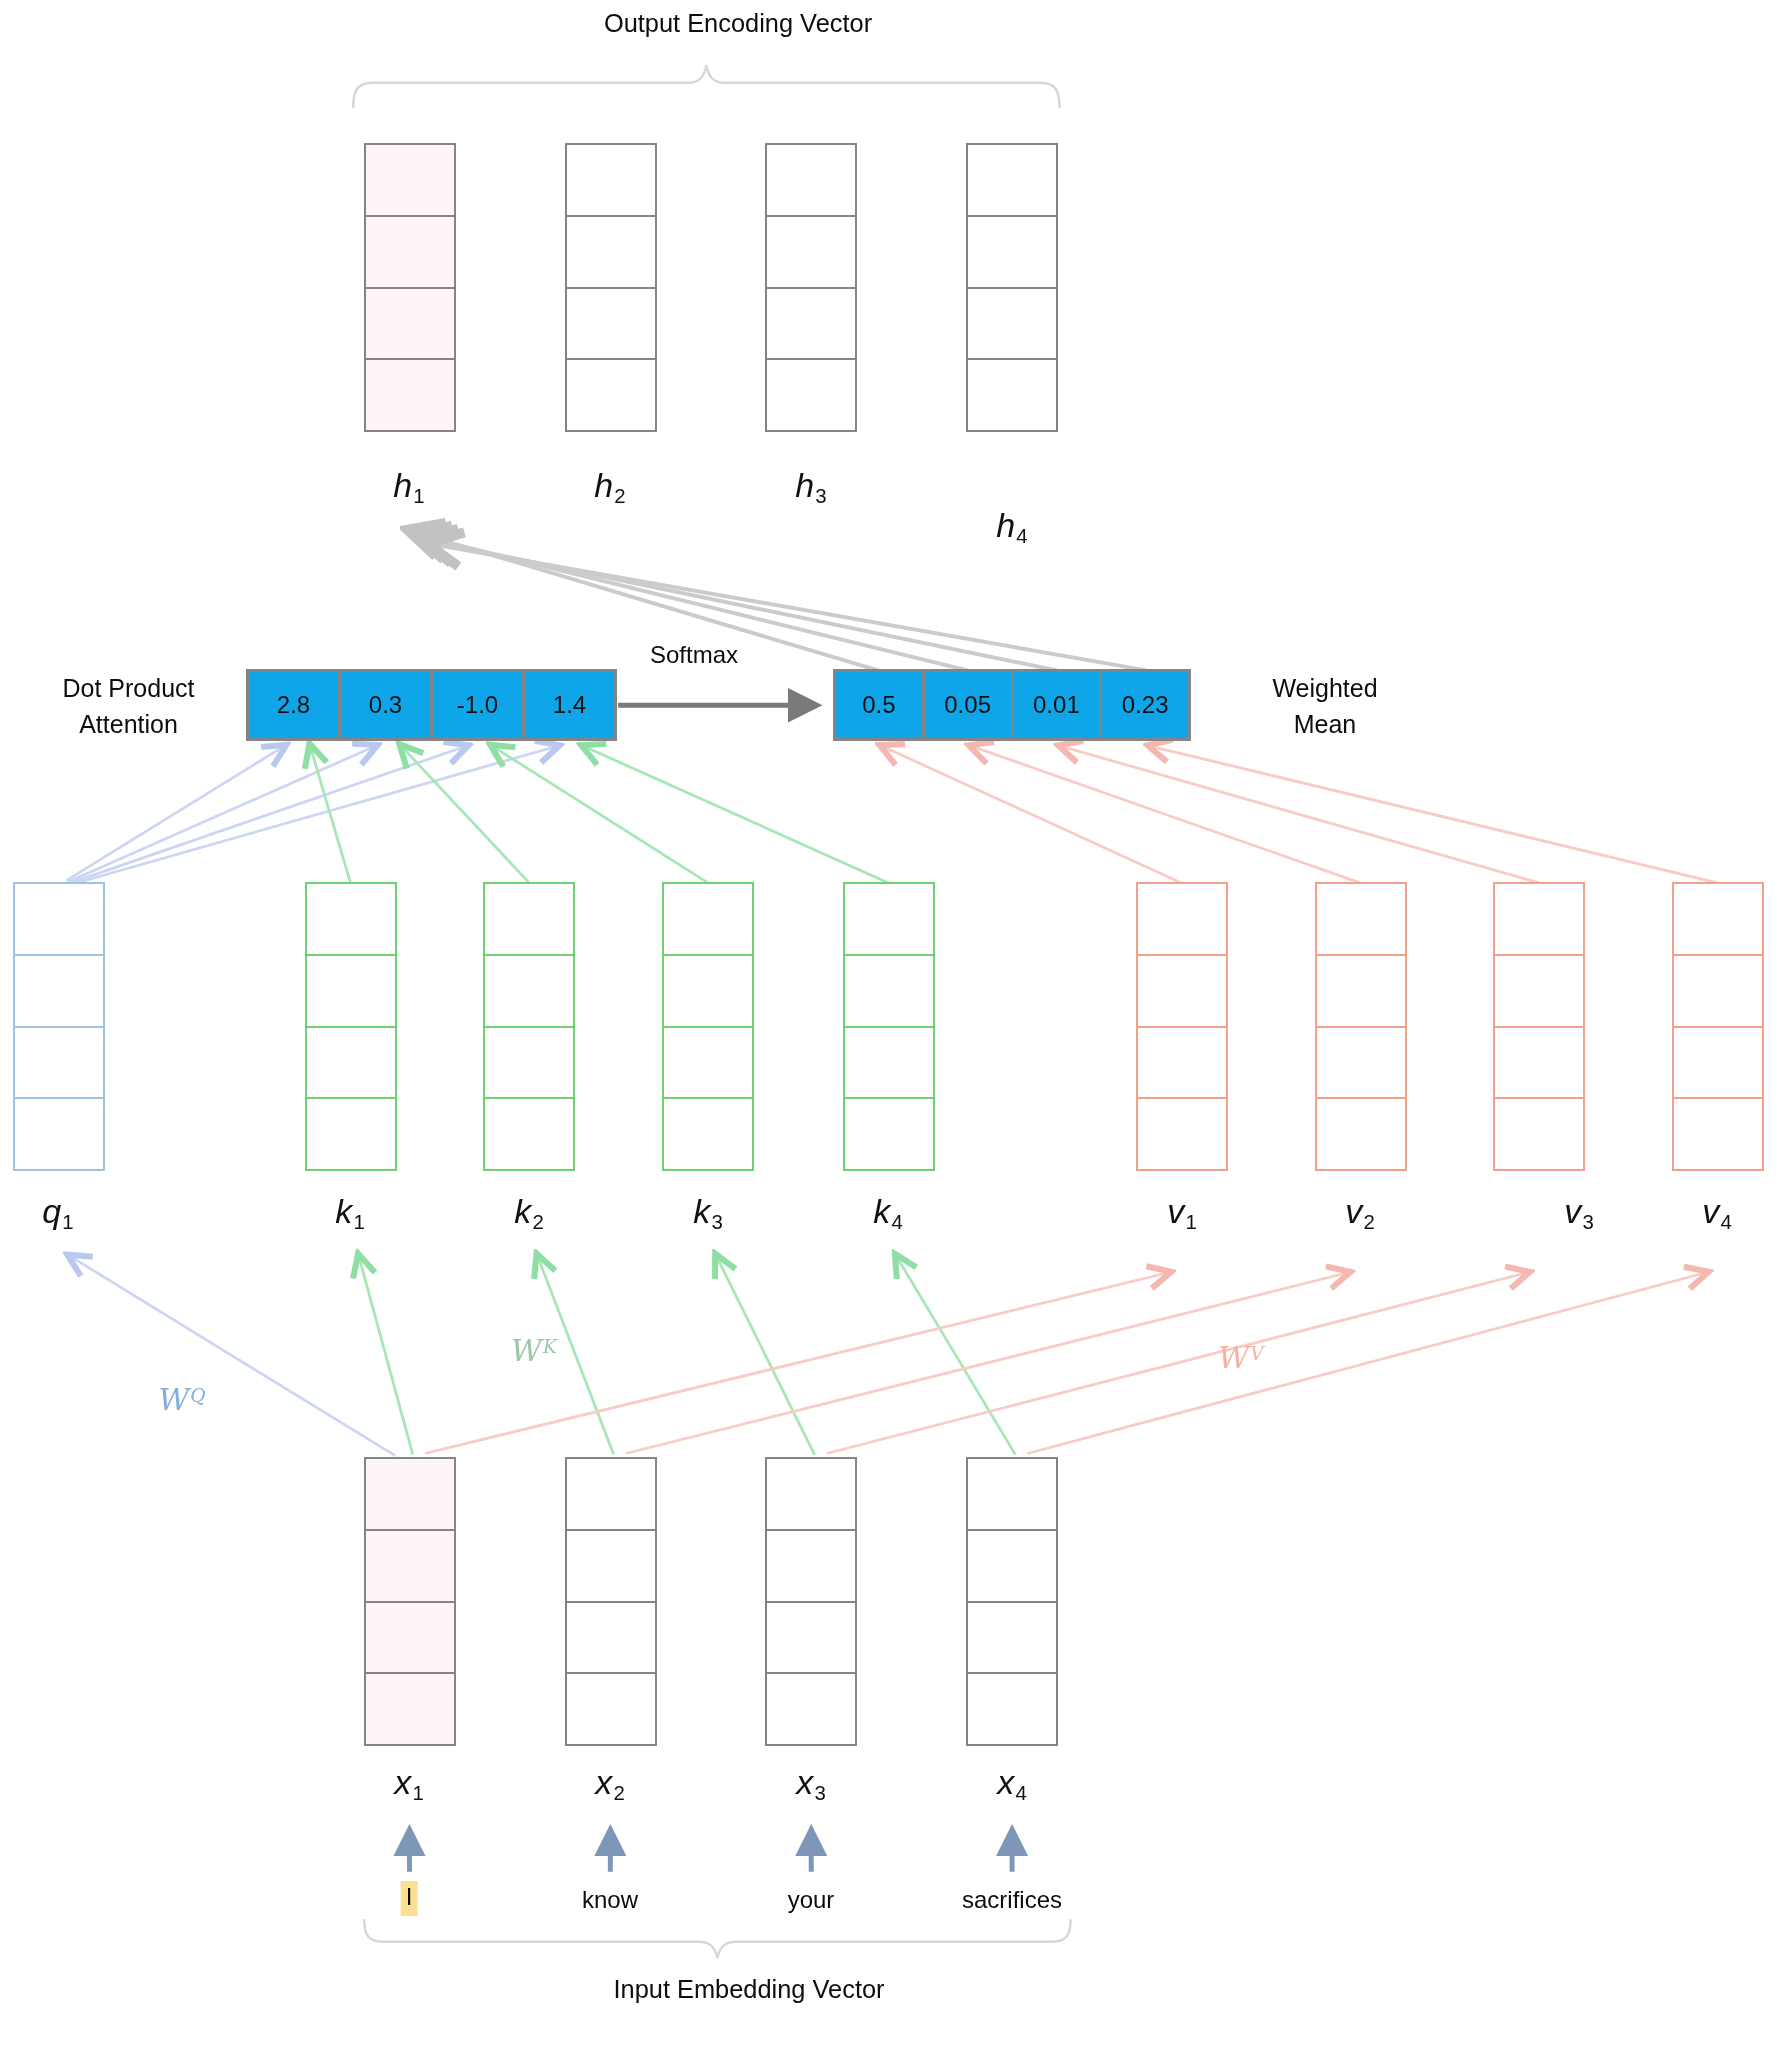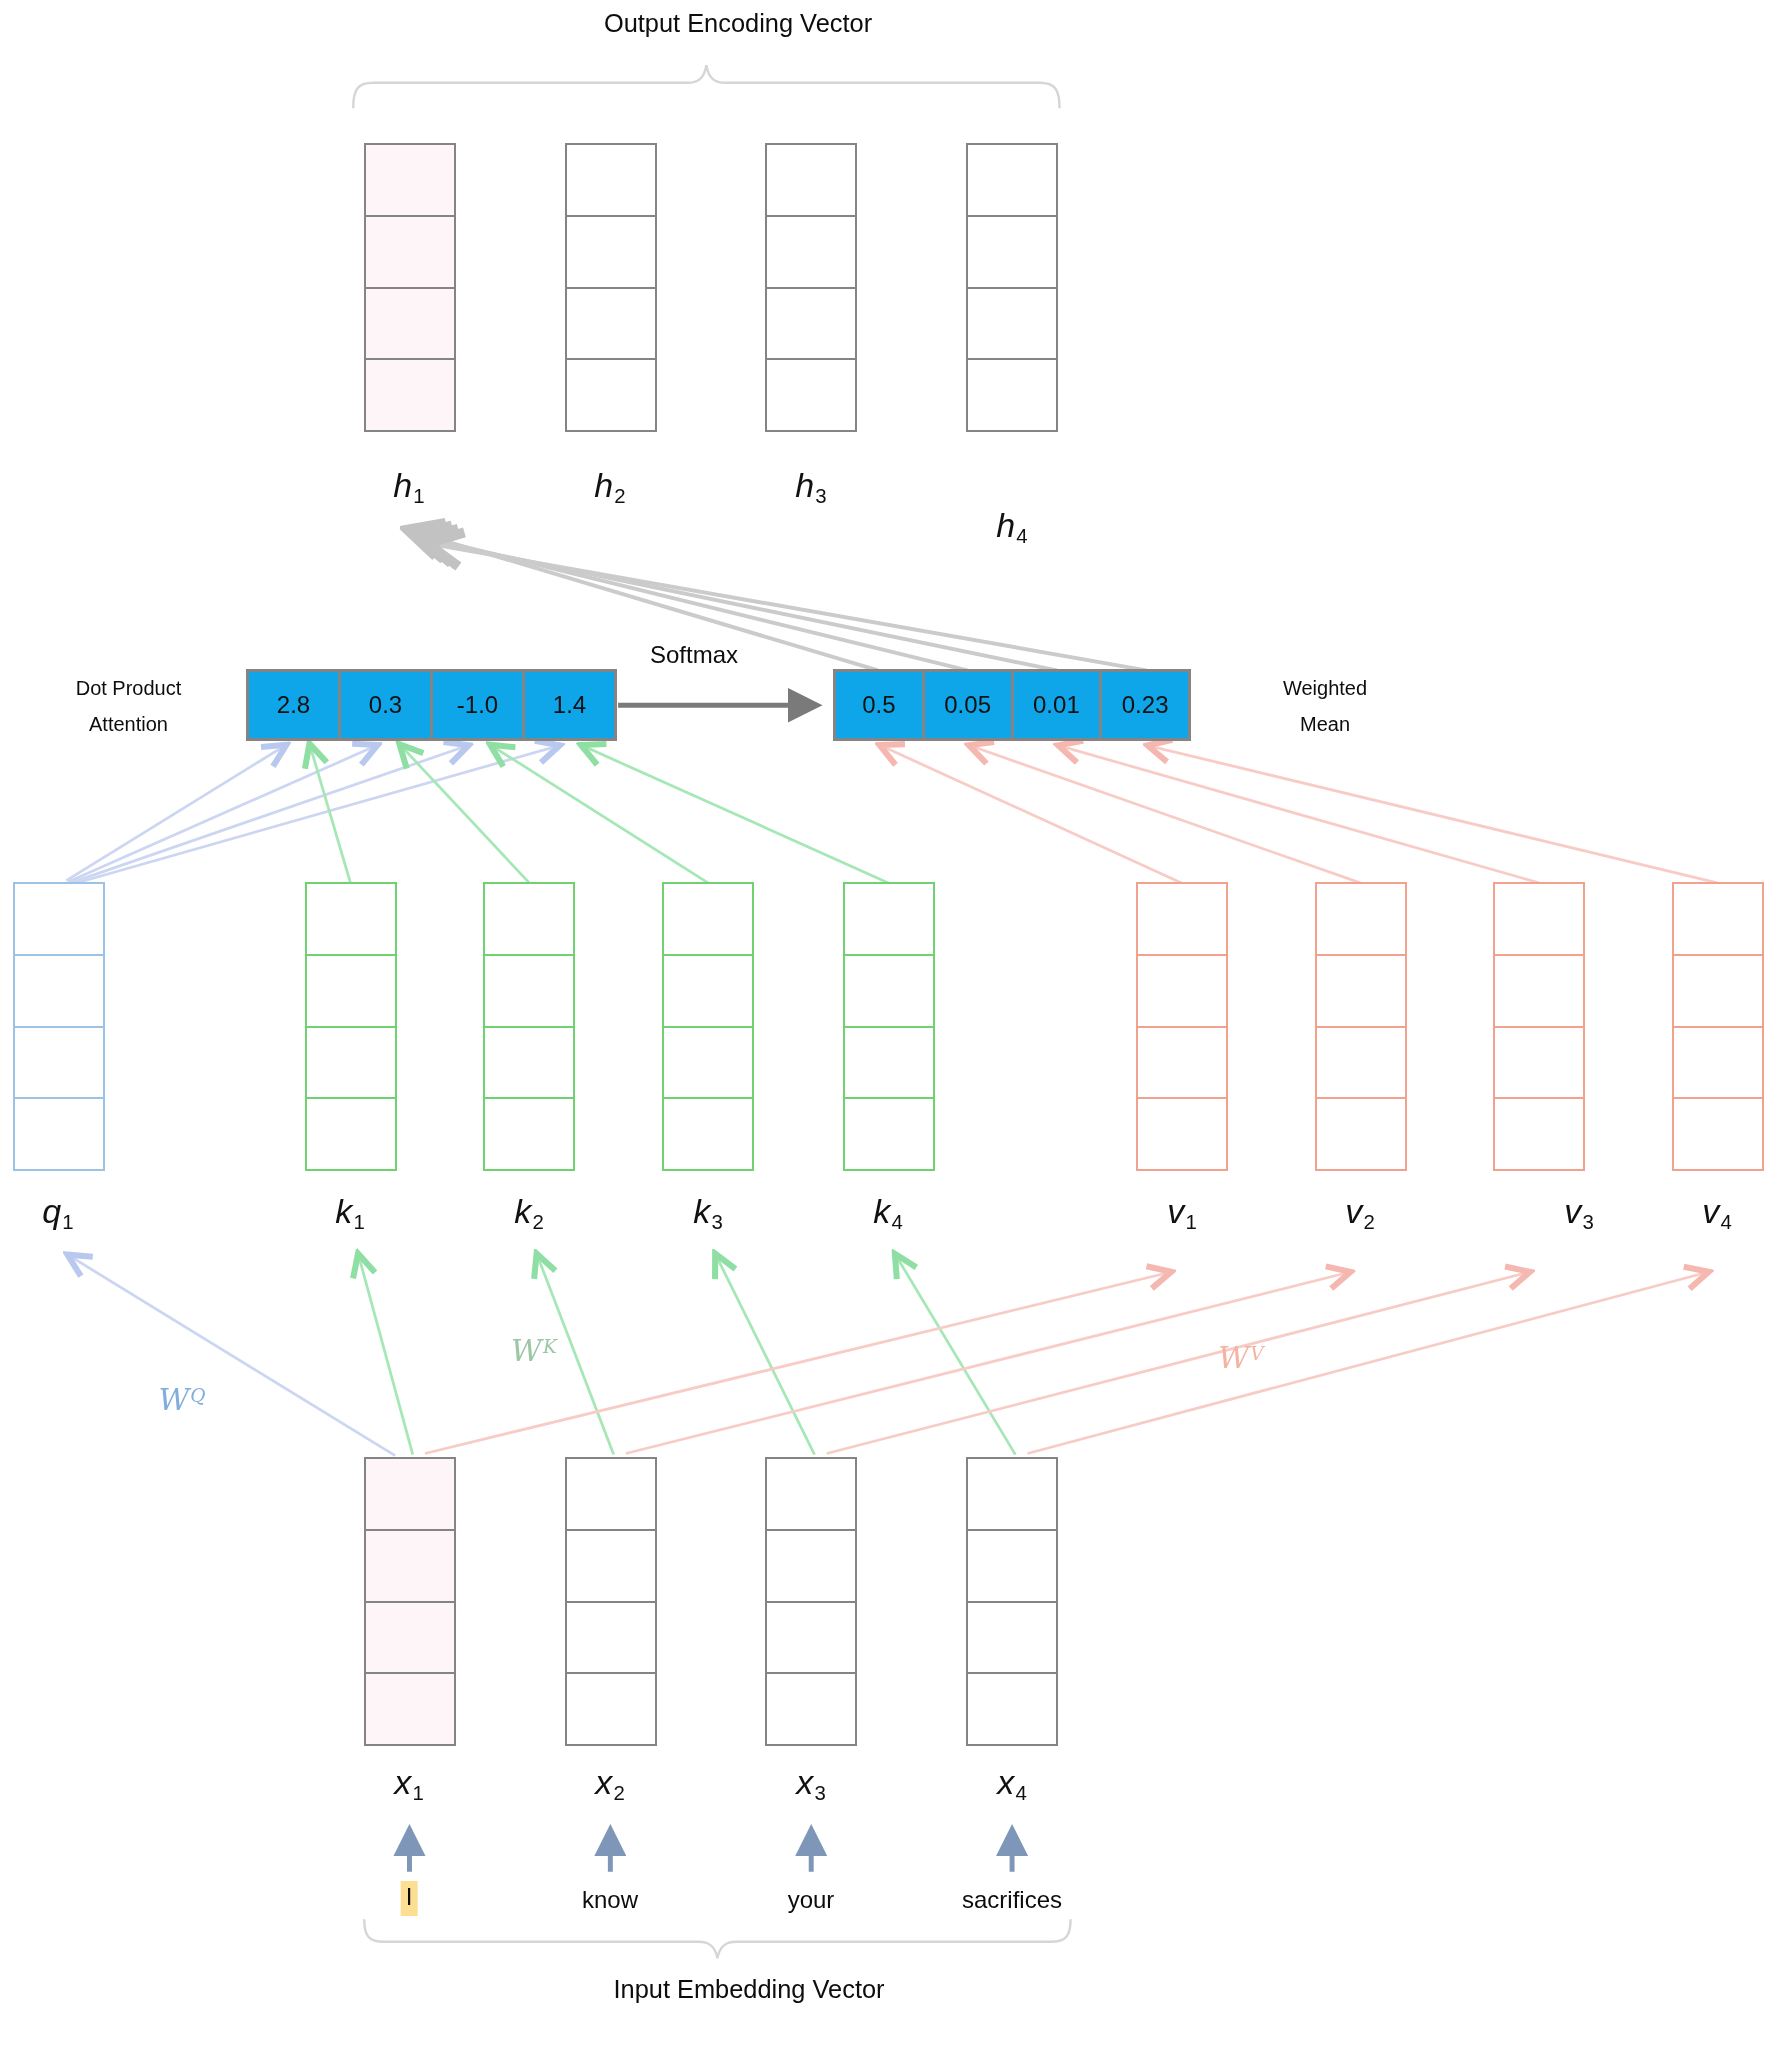--- a/index.html
+++ b/index.html
@@ -17,21 +17,21 @@
   .vec.pinkfill>div{background:#fdf5f8;}
 
   .hrow{position:absolute;height:72px;display:flex;box-sizing:border-box;
         border:3.3px solid #848484;background:#0ea5e9;}
   .hrow>div{flex:1;border-left:3.3px solid #848484;display:flex;align-items:center;
         justify-content:center;font-size:24px;color:#111;}
   .hrow>div:first-child{border-left:none;}
 
   .ctr{position:absolute;transform:translateX(-50%);white-space:nowrap;}
   .title{font-size:25.4px;font-weight:500;color:#0d0d0d;margin-left:32px;}
-  .side-label{position:absolute;font-size:20px;line-height:36px;text-align:center;color:#0d0d0d;}
+  .side-label{position:absolute;font-size:25px;line-height:36px;text-align:center;color:#0d0d0d;}
   .plain{font-size:24px;color:#0d0d0d;}
 
   .math{font-family:Liberation Sans, sans-serif;font-style:italic;font-size:34px;color:#111;}
   .math .msub{font-size:0.60em;font-style:normal;vertical-align:-0.30em;margin-left:1.1px;}
   .wlab{font-family:"DejaVu Serif",serif;font-style:italic;font-size:30px;}
   .wlab .msup{font-size:0.62em;vertical-align:0.45em;margin-left:1.1px;}
   .wq{color:#82aedb;} .wk{color:#9cc7a4;} .wv{color:#f5b3a3;}
 
   .hl{background:#fcdf92;padding:2.2px 5px 5.5px 5px;}
 </style>

